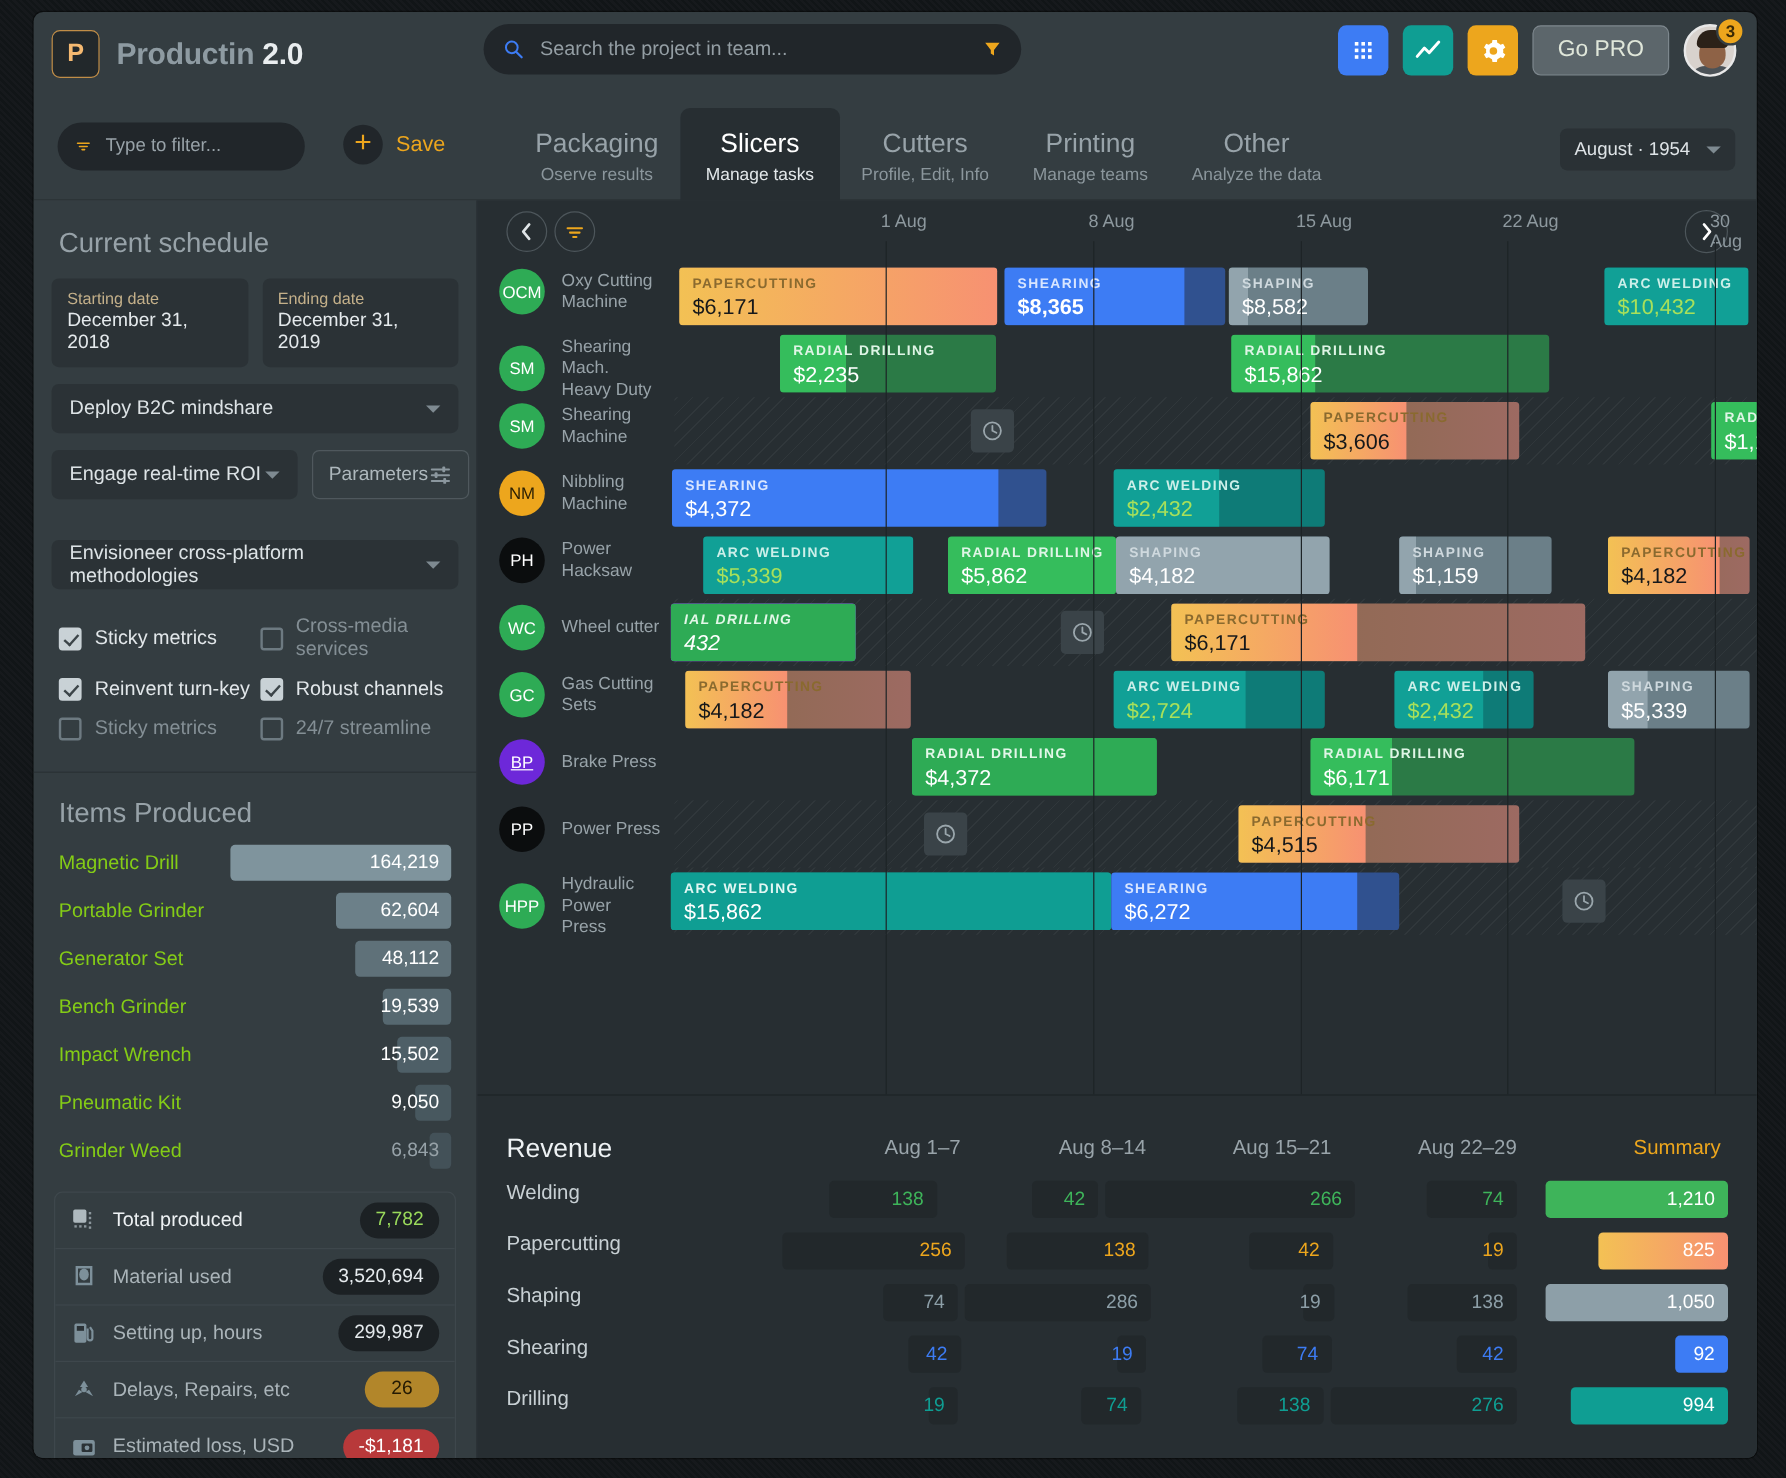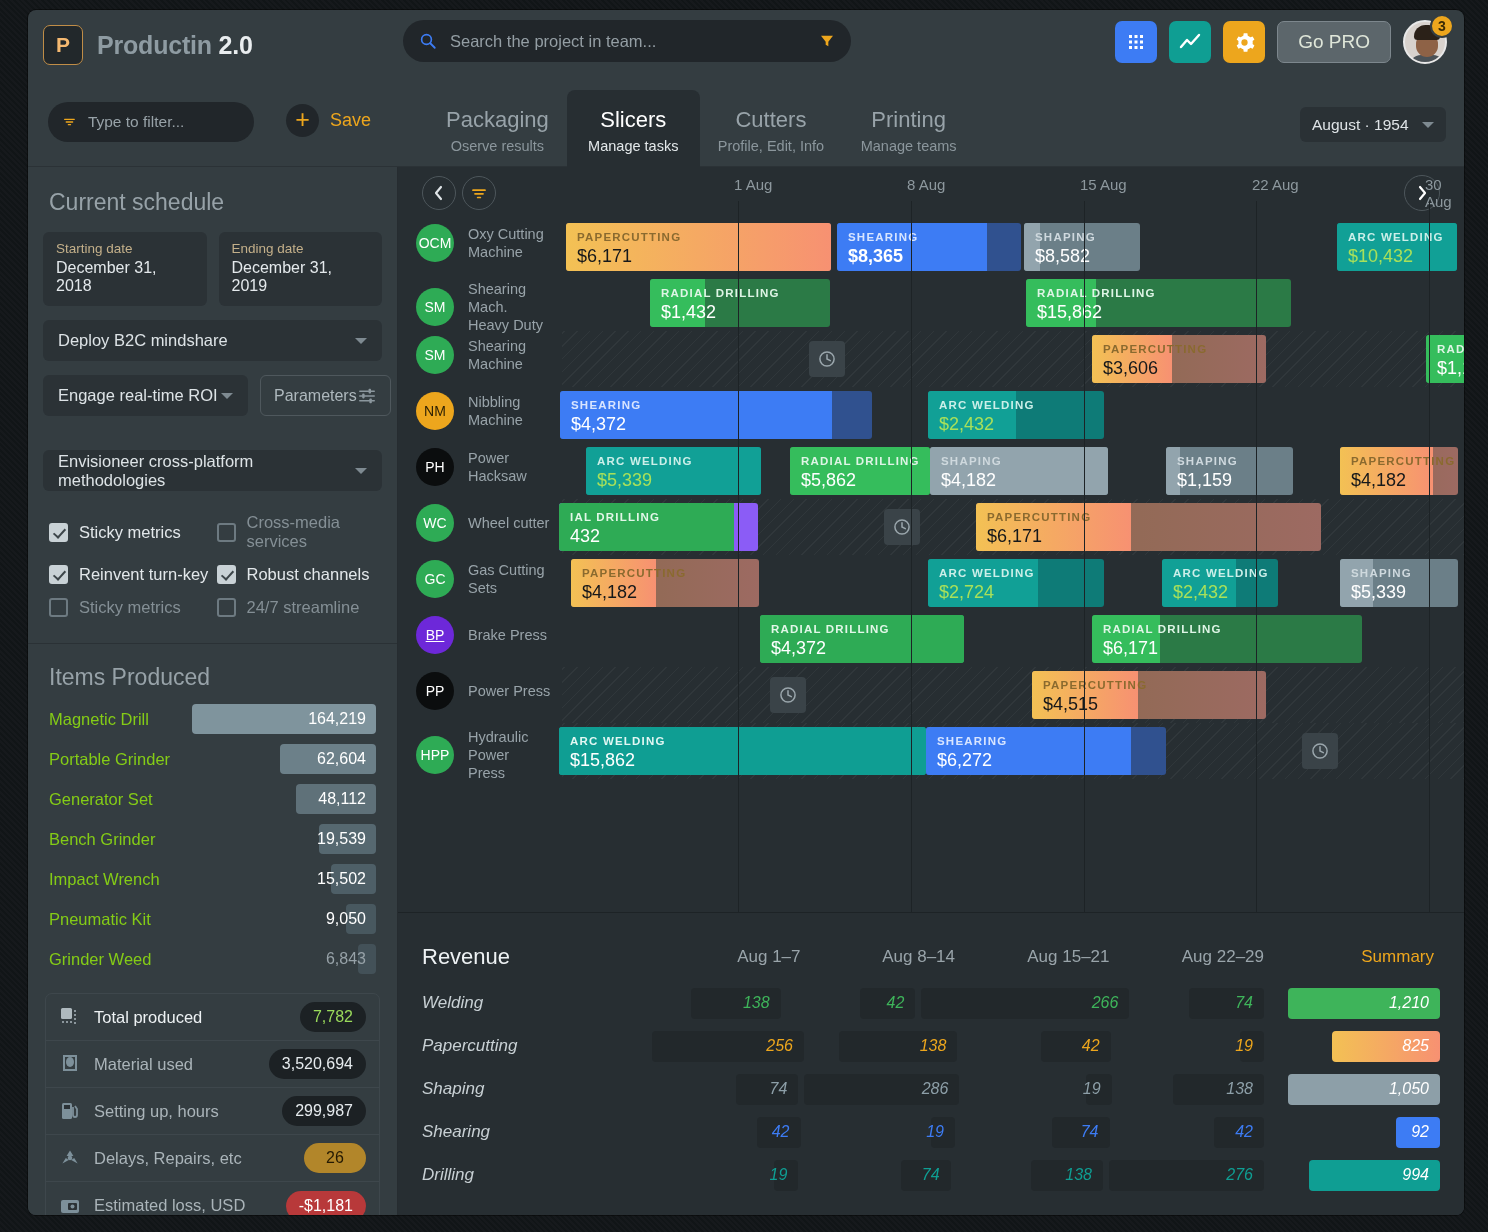--- a/index.html
+++ b/index.html
@@ -206,21 +206,21 @@
     position:absolute; width:36px;height:36px;border-radius:4px;background:#3a4348;
     display:flex;align-items:center;justify-content:center; top:10px;
   }
 
   
   .revenue{ flex:1; border-top:1px solid #1d2326; padding:22px 24px 0; position:relative;}
   .rev-head{ display:flex; align-items:center; height:44px;}
   .rev-title{ width:230px; font-size:22px;color:#eef2f4;}
   .rev-col{ flex:1; text-align:right; font-size:17px; color:#99a4aa; padding-right:6px;}
   .rev-col.sum{ color:#eda61d; flex:0 0 170px;}
-  .rev-row{ display:flex; align-items:center; height:38px; margin-top:5px;font-style:italic;}
+  .rev-row{ display:flex; align-items:flex-start; height:38px; margin-top:5px;}
   .rev-name{ width:230px; font-size:17px;color:#c8d0d4;}
   .rev-cell{ flex:1; display:flex; justify-content:flex-end; padding-right:6px;}
   .rev-cell.sumcell{ flex:0 0 170px; padding-right:0;}
   .cbar{ height:31px;border-radius:4px;background:#22282b;display:flex;align-items:center;justify-content:flex-end;
          padding-right:11px;font-size:16px;}
   .cbar.sum{ color:#fff; }
 </style>
 </head>
 <body>
 
@@ -310,20 +310,24 @@
           <div class="t2">Manage tasks</div>
         </div>
         <div class="tab">
           <div class="t1">Cutters</div>
           <div class="t2">Profile, Edit, Info</div>
         </div>
         <div class="tab">
           <div class="t1">Printing</div>
           <div class="t2">Manage teams</div>
         </div>
+        <div class="tab">
+          <div class="t1">Other</div>
+          <div class="t2">Analyze the data</div>
+        </div>
       </div>
 
     <div class="monthsel">
       <span>August · 1954</span>
       <i class="caret"></i>
     </div>
   </div>
 
   <div class="body">
 
@@ -560,21 +564,21 @@
             <div class="grow" style="top: 56px;">
               <div class="who">
                 <div class="ava" style="background: rgb(46, 171, 85); color: rgb(255, 255, 255);">SM</div>
                 <div class="whoname">Shearing Mach.<br>Heavy Duty</div>
               </div>
               <div class="lane">
                 <div class="bar" style="left: 88px; width: 180px; background: rgb(43, 122, 70);">
                   <div class="prog" style="width: 55px; background: rgb(53, 189, 92);"></div>
                   <div class="txt">
                     <div class="cat" style="color: rgb(223, 245, 230);">RADIAL DRILLING</div>
-                    <div class="amt" style="color: rgb(255, 255, 255);">$1,432</div>
+                    <div class="amt" style="color: rgb(255, 255, 255);">$2,235</div>
                   </div>
                 </div>
                 <div class="bar" style="left: 464px; width: 265px; background: rgb(43, 122, 70);">
                   <div class="prog" style="width: 70px; background: rgb(53, 189, 92);"></div>
                   <div class="txt">
                     <div class="cat" style="color: rgb(223, 245, 230);">RADIAL DRILLING</div>
                     <div class="amt" style="color: rgb(255, 255, 255);">$15,862</div>
                   </div>
                 </div>
               </div>
@@ -679,21 +683,21 @@
                 <div class="ava" style="background: rgb(46, 171, 85); color: rgb(255, 255, 255);">WC</div>
                 <div class="whoname">Wheel cutter</div>
               </div>
               <div class="lane">
                 <div class="clock" style="left: 322px;">
                   <svg width="20" height="20" viewBox="0 0 24 24">
                     <circle cx="12" cy="12" r="8.5" fill="none" stroke="#9aa6ac" stroke-width="1.8"></circle>
                     <polyline points="12,7 12,12 16,14" fill="none" stroke="#9aa6ac" stroke-width="1.8" stroke-linecap="round"></polyline>
                   </svg>
                 </div>
-                <div class="bar" style="left: -3px; width: 199px; background: #8b5cf6;">
+                <div class="bar" style="left: -3px; width: 154px; background: #8b5cf6; font-style: italic;">
                   <div class="prog" style="width: 175px; background: rgb(46, 171, 85);"></div>
                   <div class="txt">
                     <div class="cat" style="color: rgb(226, 247, 232);">IAL DRILLING</div>
                     <div class="amt" style="color: rgb(255, 255, 255);">432</div>
                   </div>
                 </div>
                 <div class="bar" style="left: 414px; width: 345px; background: linear-gradient(90deg, rgb(138, 106, 77), rgb(157, 106, 98));">
                   <div class="prog" style="width: 155px; background: linear-gradient(90deg, rgb(243, 193, 84), rgb(247, 145, 114));"></div>
                   <div class="txt">
                     <div class="cat" style="color: rgb(138, 106, 47);">PAPERCUTTING</div>

